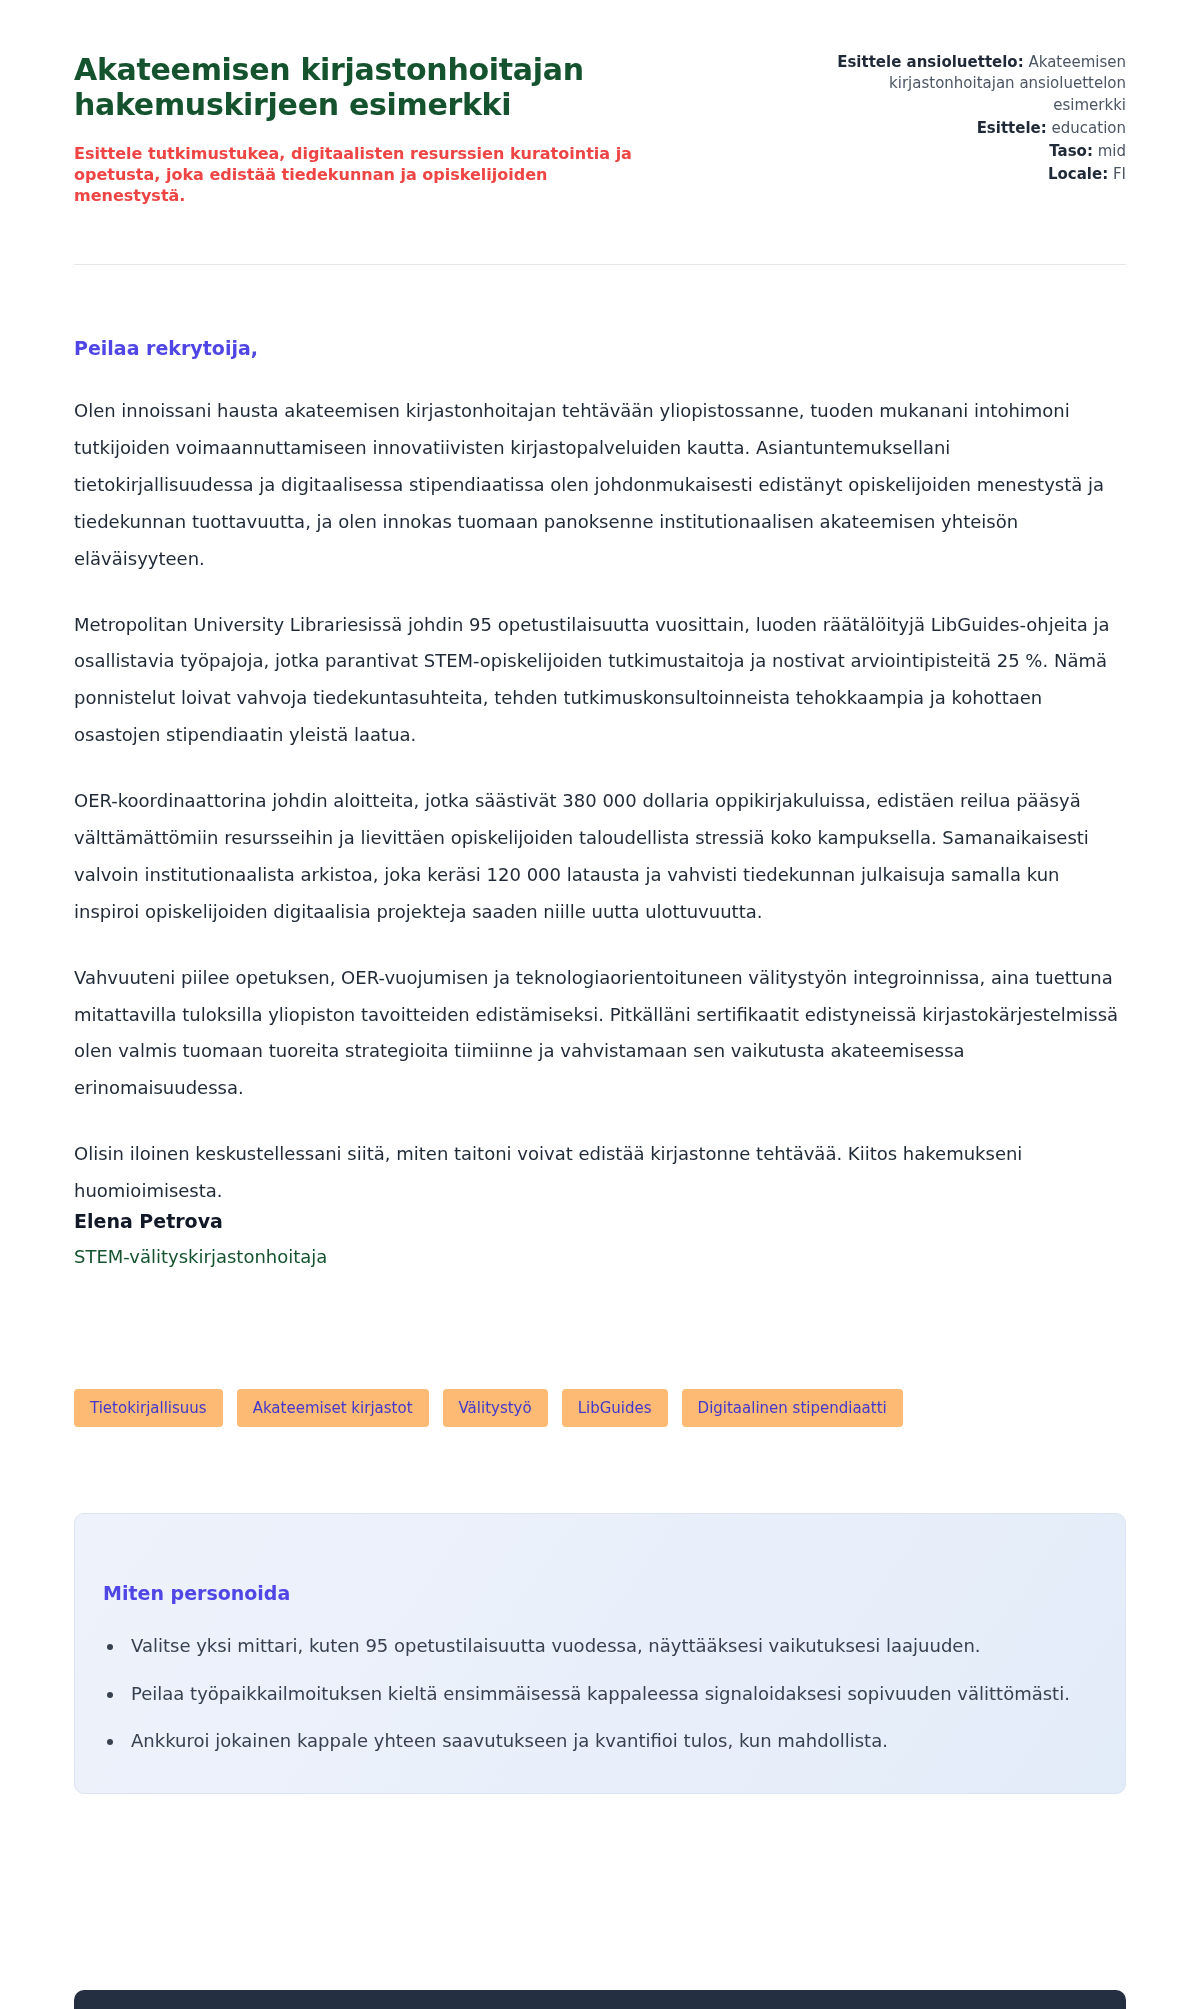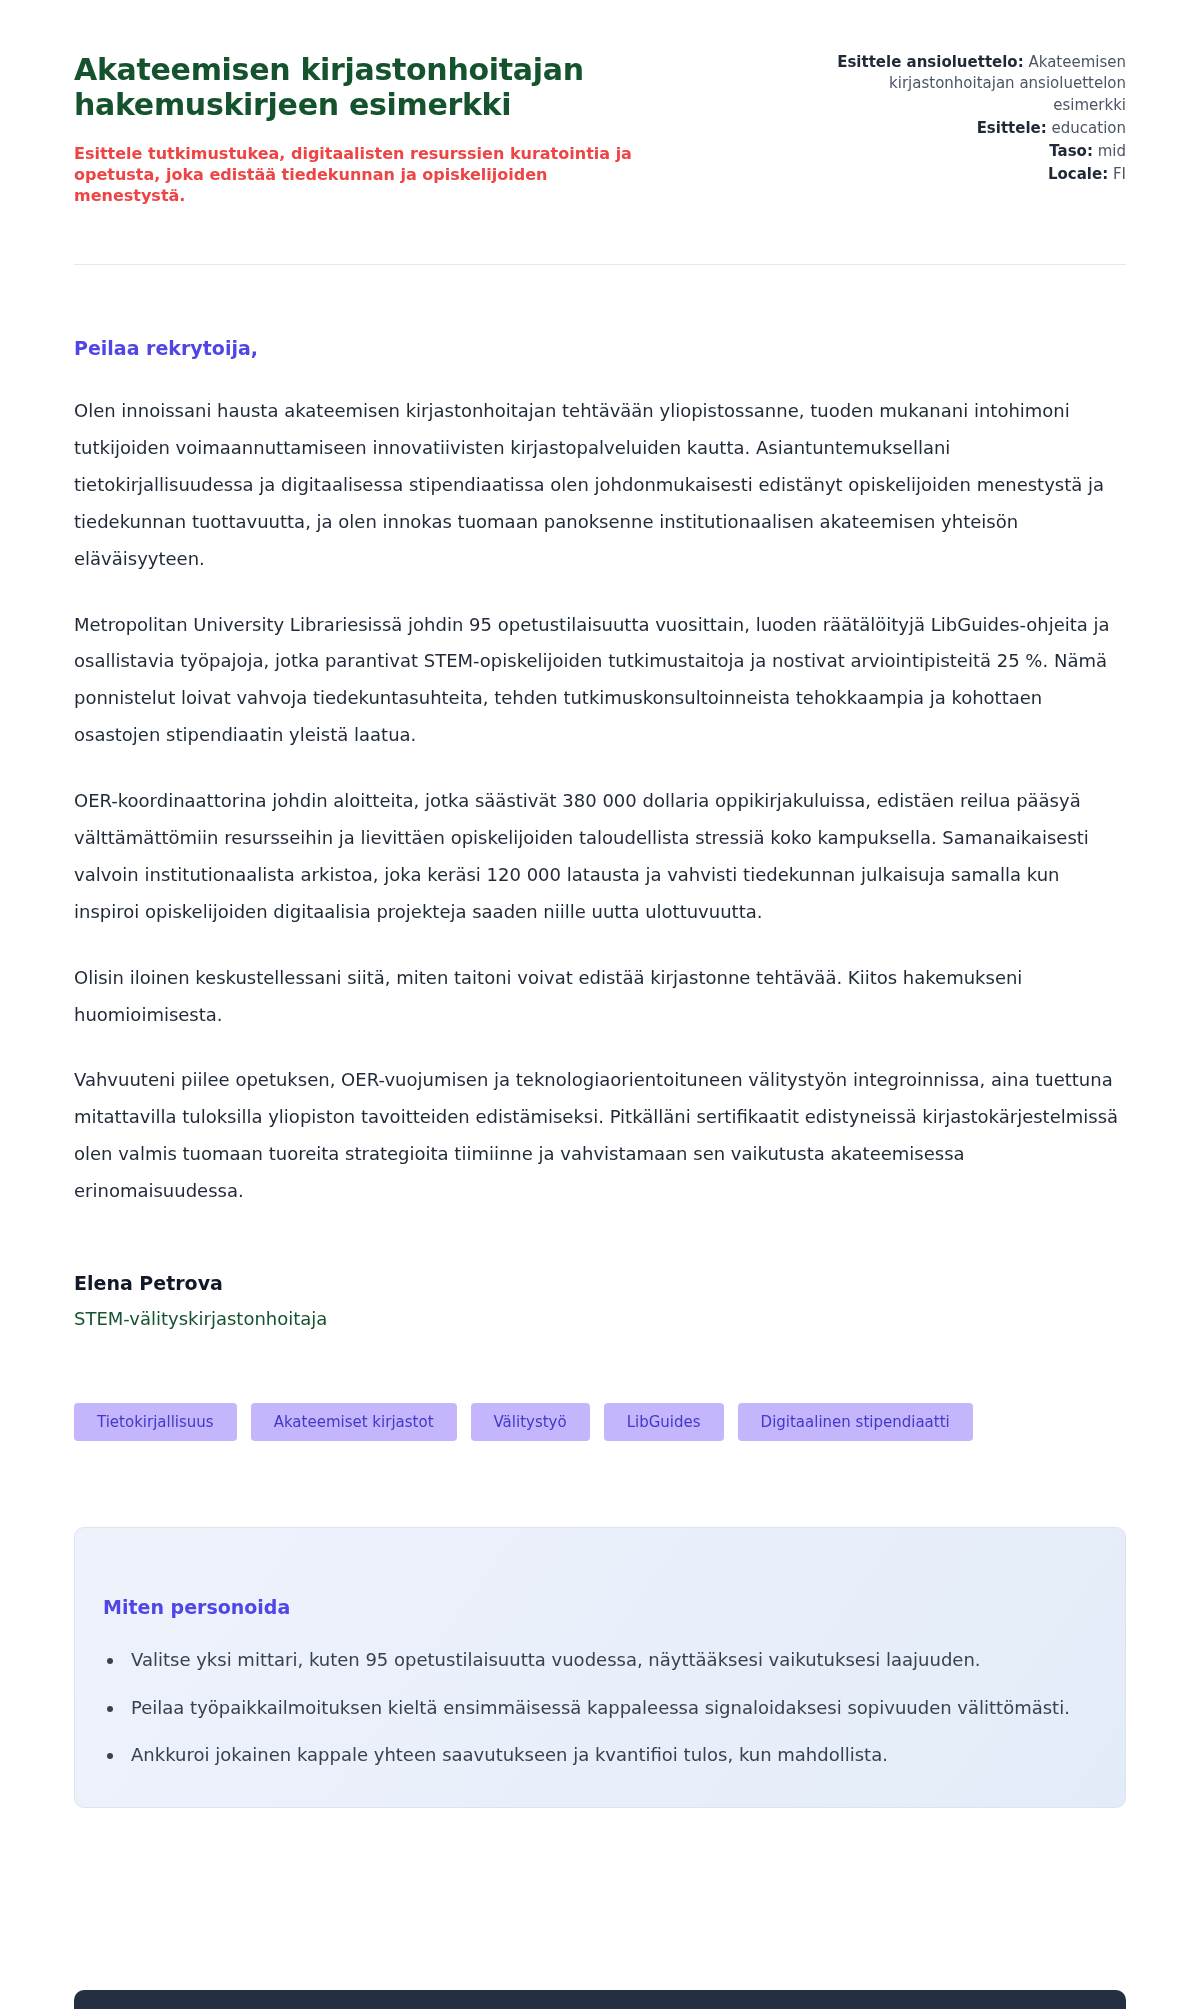--- a/index.html
+++ b/index.html
@@ -69,48 +69,49 @@
     margin-bottom: 34px;
   }
   .para {
     font-size: 18px;
     line-height: 2.05;
     color: #1f2937;
     margin-bottom: 29px;
   }
   .para:last-of-type { margin-bottom: 0; }
 
-  .signature { margin-top: 62px; }
+  .signature { }
   .signature-name {
     font-weight: 700;
     font-size: 19px;
     color: #111827;
   }
   .signature-title {
     margin-top: 14px;
     font-size: 18px;
     color: #14532d;
   }
 
   
   .tags {
     margin-top: 74px;
     display: flex;
     flex-wrap: wrap;
     gap: 14px;
   }
   .tag {
     display: inline-block;
-    background: #c4b5fd;
+    background: #fdba74;
     color: #4338ca;
     font-size: 15px;
-    padding: 10px 23px;
+    padding: 10px 16px;
     border-radius: 4px;
     cursor: pointer;
     text-decoration: none;
+    margin-top: 48px;
   }
 
   
   .tipbox {
     margin-top: 86px;
     border: 1px solid #dce3f2;
     border-radius: 10px;
     padding: 68px 28px 36px 28px;
     background: linear-gradient(125deg, #eef2fb 0%, #e9effa 55%, #e2ecf8 100%);
   }
@@ -173,22 +174,22 @@
     </div>
   </header>
 
   <hr class="rule">
 
   <section class="letter">
     <p class="greeting">Peilaa rekrytoija,</p>
     <p class="para">Olen innoissani hausta akateemisen kirjastonhoitajan tehtävään yliopistossanne, tuoden mukanani intohimoni tutkijoiden voimaannuttamiseen innovatiivisten kirjastopalveluiden kautta. Asiantuntemuksellani tietokirjallisuudessa ja digitaalisessa stipendiaatissa olen johdonmukaisesti edistänyt opiskelijoiden menestystä ja tiedekunnan tuottavuutta, ja olen innokas tuomaan panoksenne institutionaalisen akateemisen yhteisön eläväisyyteen.</p>
     <p class="para">Metropolitan University Librariesissä johdin 95 opetustilaisuutta vuosittain, luoden räätälöityjä LibGuides-ohjeita ja osallistavia työpajoja, jotka parantivat STEM-opiskelijoiden tutkimustaitoja ja nostivat arviointipisteitä 25 %. Nämä ponnistelut loivat vahvoja tiedekuntasuhteita, tehden tutkimuskonsultoinneista tehokkaampia ja kohottaen osastojen stipendiaatin yleistä laatua.</p>
     <p class="para">OER-koordinaattorina johdin aloitteita, jotka säästivät 380 000 dollaria oppikirjakuluissa, edistäen reilua pääsyä välttämättömiin resursseihin ja lievittäen opiskelijoiden taloudellista stressiä koko kampuksella. Samanaikaisesti valvoin institutionaalista arkistoa, joka keräsi 120 000 latausta ja vahvisti tiedekunnan julkaisuja samalla kun inspiroi opiskelijoiden digitaalisia projekteja saaden niille uutta ulottuvuutta.</p>
+    <p class="para">Vahvuuteni piilee opetuksen, OER-vuojumisen ja teknologiaorientoituneen välitystyön integroinnissa, aina tuettuna mitattavilla tuloksilla yliopiston tavoitteiden edistämiseksi. Pitkälläni sertifikaatit edistyneissä kirjastokärjestelmissä olen valmis tuomaan tuoreita strategioita tiimiinne ja vahvistamaan sen vaikutusta akateemisessa erinomaisuudessa.</p>
     <p class="para">Olisin iloinen keskustellessani siitä, miten taitoni voivat edistää kirjastonne tehtävää. Kiitos hakemukseni huomioimisesta.</p>
-    <p class="para">Vahvuuteni piilee opetuksen, OER-vuojumisen ja teknologiaorientoituneen välitystyön integroinnissa, aina tuettuna mitattavilla tuloksilla yliopiston tavoitteiden edistämiseksi. Pitkälläni sertifikaatit edistyneissä kirjastokärjestelmissä olen valmis tuomaan tuoreita strategioita tiimiinne ja vahvistamaan sen vaikutusta akateemisessa erinomaisuudessa.</p>
 
     <div class="signature">
       <div class="signature-name">Elena Petrova</div>
       <div class="signature-title">STEM-välityskirjastonhoitaja</div>
     </div>
   </section>
 
   <nav class="tags">
     <a class="tag">Tietokirjallisuus</a>
     <a class="tag">Akateemiset kirjastot</a>

